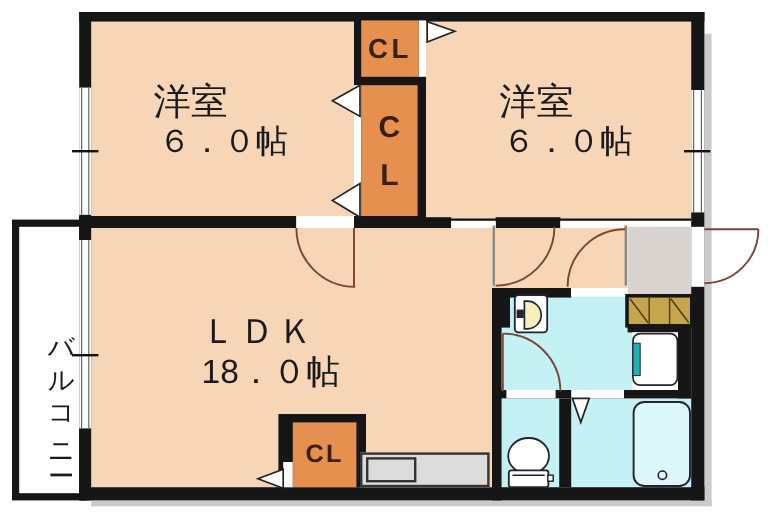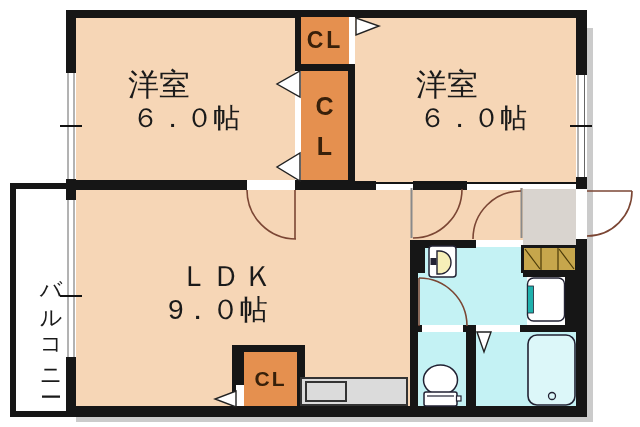--- a/index.html
+++ b/index.html
@@ -88,22 +88,22 @@
 
   <div class="abs wall" style="left:521px;top:245px;width:57px;height:28px;"></div>
   <div class="abs" style="left:524px;top:248px;width:51px;height:22px;background:var(--shoe);"></div>
 
   <div class="abs white" style="left:527px;top:277px;width:38px;height:48px;"></div>
 
   <div class="abs t" style="left:128px;top:64px;font-size:31px;">洋室</div>
   <div class="abs t" style="left:132px;top:100px;font-size:27px;">６．０帖</div>
   <div class="abs t" style="left:416px;top:64px;font-size:31px;">洋室</div>
   <div class="abs t" style="left:419px;top:100px;font-size:27px;">６．０帖</div>
-  <div class="abs t" style="left:180px;top:257px;font-size:29px;letter-spacing:3px;">ＬＤＫ</div>
-  <div class="abs t" style="left:168px;top:291px;font-size:28px;">9．０帖</div>
+  <div class="abs t" style="left:168px;top:257px;font-size:29px;letter-spacing:3px;">ＬＤＫ</div>
+  <div class="abs t" style="left:168px;top:291px;font-size:28px;">18．０帖</div>
   <div class="abs t" style="left:16px;top:243px;width:50px;height:170px;display:flex;justify-content:center;writing-mode:vertical-rl;font-size:22px;letter-spacing:5px;">バルコニー</div>
 
   <svg width="640" height="427" viewBox="0 0 640 427">
 
     <line x1="355" y1="183" x2="576" y2="183" stroke="#141414" stroke-width="2"></line>
 
     <line x1="411.5" y1="188" x2="411.5" y2="238" stroke="#8a8a8a" stroke-width="2"></line>
     <line x1="521.5" y1="188" x2="521.5" y2="238" stroke="#8a8a8a" stroke-width="2"></line>
 
     <g stroke="#666" stroke-width="1">

